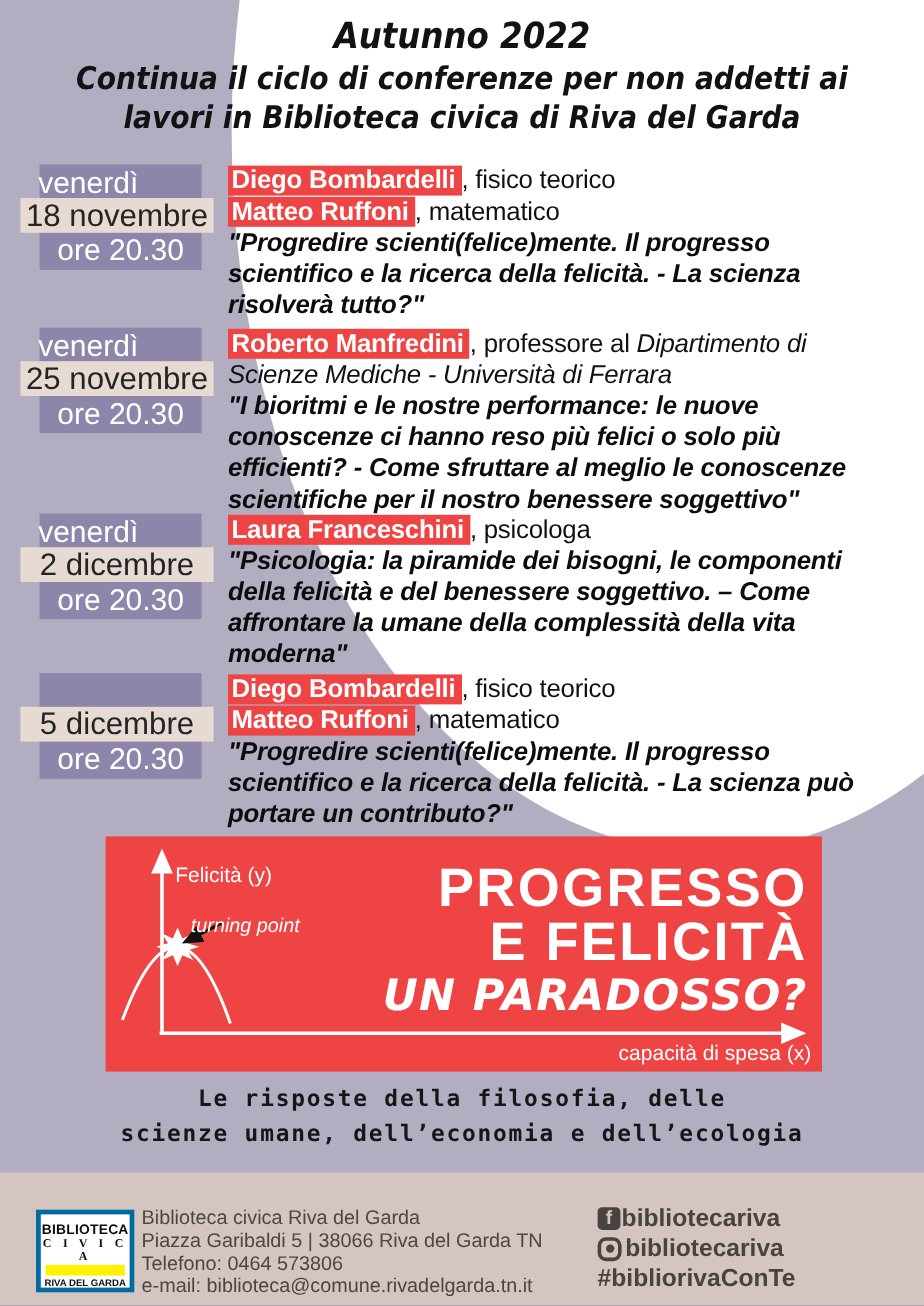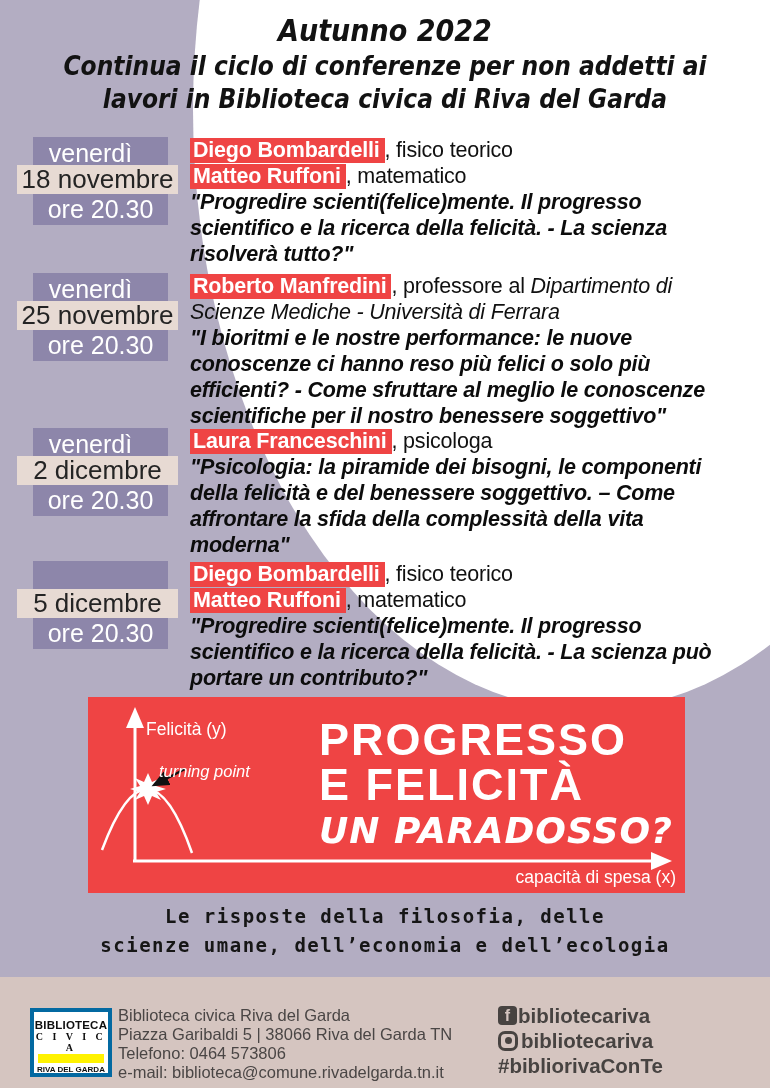--- a/index.html
+++ b/index.html
@@ -14,33 +14,33 @@
           font-family:"DejaVu Sans", sans-serif;font-weight:bold;font-style:italic;
           color:#121212;transform:scaleX(0.9);transform-origin:385px 0;}
   .h-title{font-size:30px;line-height:38px;}
   .h-sub{font-size:26px;line-height:33px;}
 
   
   .event{left:0;width:770px;}
   .date-block{position:absolute;left:0;top:0;width:185px;height:88px;}
   .db-purple{position:absolute;left:33px;top:0;width:135px;height:88px;background:#8d86aa;}
   .db-pink{position:absolute;left:17px;top:28px;width:161px;height:29px;background:#e7dad3;}
-  .db-day{position:absolute;left:33px;top:2px;width:115px;text-align:center;color:#ffffff;font-size:25px;}
+  .db-day{position:absolute;left:16px;top:2px;width:115px;text-align:center;color:#ffffff;font-size:25px;}
   .db-date{position:absolute;left:17px;top:28px;width:161px;height:43px;line-height:29px;text-align:center;color:#242424;font-size:26px;}
   .db-time{position:absolute;left:33px;top:58px;width:135px;text-align:center;color:#ffffff;font-size:25px;}
   .event-text{position:absolute;left:190px;top:0;width:575px;font-size:21.5px;letter-spacing:-0.2px;}
   .spk{line-height:26px;color:#101010;}
   .hl{background:#ef4444;color:#ffffff;font-weight:bold;padding:0 5px 1px 3px;}
   .ital{font-style:italic;}
   .title-line{font-weight:bold;font-style:italic;line-height:26px;color:#0c0c0c;}
 
   
   .banner{left:88px;top:697px;width:597px;height:196px;background:#ef4444;}
   .chart-svg{position:absolute;left:0;top:0;}
-  .banner-heading{position:absolute;right:12px;top:20px;text-align:left;color:#ffffff;}
+  .banner-heading{position:absolute;right:12px;top:20px;text-align:right;color:#ffffff;}
   .bh-main{font-weight:bold;font-size:45px;line-height:45px;letter-spacing:2px;}
   .bh-sub{font-family:"DejaVu Sans", sans-serif;font-weight:bold;font-style:italic;
           font-size:36px;line-height:48px;letter-spacing:1px;}
 
   
   .tagline{left:0;top:902px;width:770px;text-align:center;
            font-family:"DejaVu Sans Mono", monospace;font-weight:bold;
            font-size:19px;line-height:28.5px;letter-spacing:1.5px;color:#161616;}
 
   
@@ -112,21 +112,21 @@
       <div class="db-purple"></div>
       <div class="db-pink"></div>
       <div class="db-day">venerdì</div>
       <div class="db-date">2 dicembre</div>
       <div class="db-time">ore 20.30</div>
     </div>
     <div class="event-text">
       <div class="spk"><span class="hl">Laura Franceschini</span><span>, psicologa</span></div>
       <div class="title-line">"Psicologia: la piramide dei bisogni, le componenti</div>
       <div class="title-line">della felicità e del benessere soggettivo. – Come</div>
-      <div class="title-line">affrontare la sfida della complessità della vita</div>
+      <div class="title-line">affrontare la umane della complessità della vita</div>
       <div class="title-line">moderna"</div>
     </div>
   </div>
 
   <div class="layer event" style="top:561px;">
     <div class="date-block">
       <div class="db-purple"></div>
       <div class="db-pink"></div>
       <div class="db-date">5 dicembre</div>
       <div class="db-time">ore 20.30</div>

